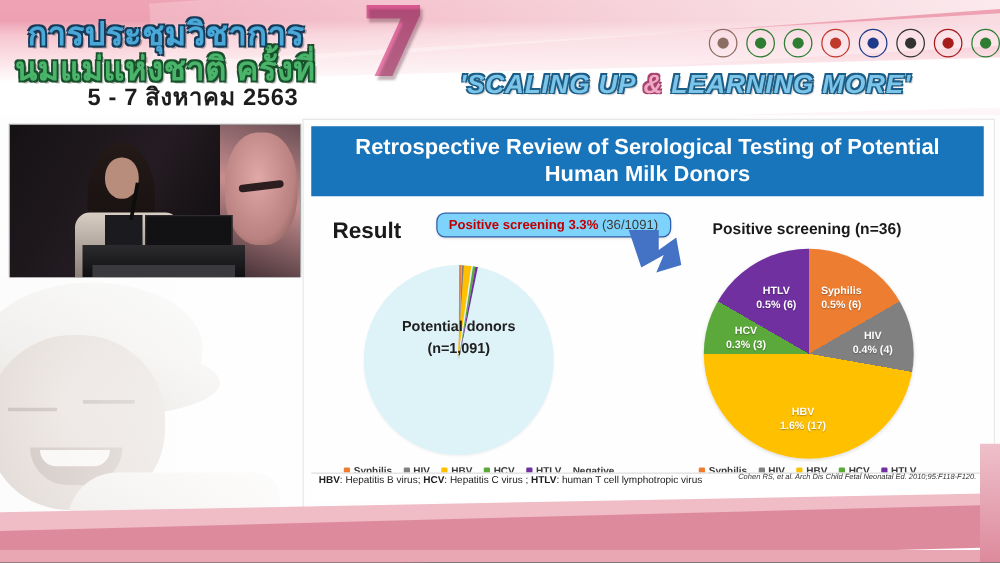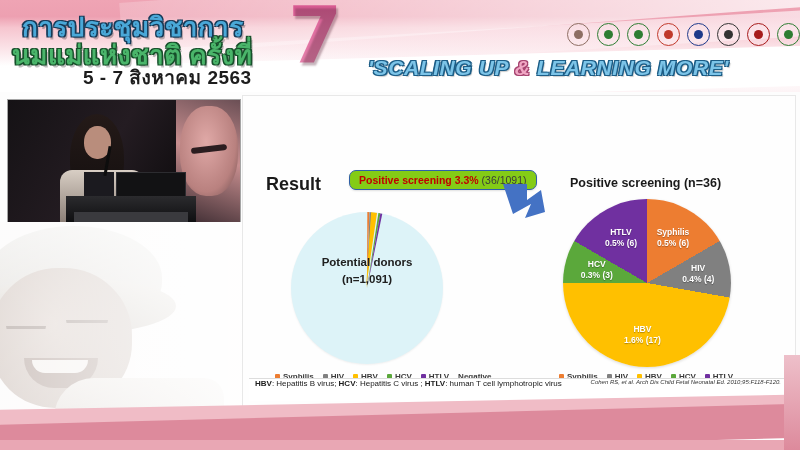--- a/index.html
+++ b/index.html
@@ -15,21 +15,21 @@
        background:linear-gradient(90deg,rgba(255,255,255,.2),rgba(255,255,255,.95));}
   #sw2{left:80px;top:26px;width:920px;height:26px;transform:rotate(-3.4deg);
        background:linear-gradient(90deg,rgba(255,255,255,.35),rgba(252,233,238,.9));}
   #sw3{left:-40px;top:56px;width:960px;height:40px;transform:rotate(-1.6deg);background:#ffffff;}
 
   .thai{position:absolute;font-weight:bold;letter-spacing:.5px;white-space:nowrap;}
   #thai1{left:22px;top:6px;font-size:26px;color:#4aa8d8;
          text-shadow:-1.4px -1.4px 0 #163a57,1.4px -1.4px 0 #163a57,-1.4px 1.4px 0 #163a57,1.4px 1.4px 0 #163a57,2.5px 2.5px 0 rgba(0,0,0,.25);}
   #thai2{left:12px;top:34px;font-size:26px;color:#4ab56a;
          text-shadow:-1.4px -1.4px 0 #17502b,1.4px -1.4px 0 #17502b,-1.4px 1.4px 0 #17502b,1.4px 1.4px 0 #17502b,2.5px 2.5px 0 rgba(0,0,0,.25);}
-  #thai3{left:70px;top:62px;font-size:19px;color:#1d1d1d;margin-left:13px;}
+  #thai3{left:70px;top:62px;font-size:19px;color:#1d1d1d;}
 
   #seven{position:absolute;left:288px;top:-4px;font-size:78px;font-weight:bold;line-height:1;
          font-family:"DejaVu Sans",sans-serif;
          background:linear-gradient(180deg,#d6528c 0%,#e06ea0 40%,#e888b0 100%);
          -webkit-background-clip:text;background-clip:text;color:transparent;
          text-shadow:2px 3px 2px rgba(90,40,60,.35);}
 
   #tagline{position:absolute;left:368px;top:56px;font-size:21px;font-weight:bold;font-style:italic;
            letter-spacing:.6px;white-space:nowrap;color:#7cc4e8;
            text-shadow:-1.3px -1.3px 0 #1d5e87,1.3px -1.3px 0 #1d5e87,-1.3px 1.3px 0 #1d5e87,1.3px 1.3px 0 #1d5e87,2px 2px 1px rgba(0,0,0,.2);}
@@ -82,21 +82,21 @@
   
   #slide{position:absolute;left:242px;top:95px;width:552px;height:313px;background:#fefefe;
          border:1px solid #e8e8e8;overflow:hidden;}
   #slidetitle{position:absolute;left:6px;top:5px;width:538px;height:56px;background:#1874bb;
               display:flex;align-items:center;justify-content:center;text-align:center;
               color:#fff;font-size:17.5px;font-weight:bold;line-height:1.25;padding:0 10px;box-sizing:border-box;}
 
   #resultlbl{position:absolute;left:23px;top:78px;font-size:18px;font-weight:bold;color:#1a1a1a;
              text-underline-offset:3px;}
 
-  #callout{position:absolute;left:106px;top:74px;padding:3px 9px;background:#84cc16;border:1.6px solid #2f5fa8;
+  #callout{position:absolute;left:106px;top:74px;padding:3px 9px;background:#7dd3fc;border:1.6px solid #2f5fa8;
            border-radius:7px;white-space:nowrap;font-size:10.5px;box-shadow:0 1px 2px rgba(0,0,0,.12);}
   #callout b{color:#c00000;font-weight:bold;}
   #callout span{color:#3a3a3a;}
 
   #arrow{position:absolute;left:258px;top:84px;width:48px;height:42px;}
 
   
   #pieL{position:absolute;left:48px;top:116px;width:152px;height:152px;border-radius:50%;
         background:#ddf3f8;box-shadow:0 1px 2px rgba(0,0,0,.06);overflow:hidden;}
   .sliver{position:absolute;left:50%;top:0;width:0;height:0;border-left:3px solid transparent;
@@ -207,20 +207,21 @@
     <div class="beye" id="be2"></div>
     <div id="bmouth">
         <div id="bteeth"></div>
       </div>
     <div id="bbody"></div>
     <div id="bfade"></div>
   </div>
 
   <div id="slide">
 
+    <div id="slidetitle">Retrospective Review of Serological Testing of Potential Human Milk Donors</div>
 
     <div id="resultlbl">Result</div>
 
     <div id="callout">
       <b>Positive screening 3.3%</b>
       <span>(36/1091)</span>
     </div>
 
     <svg id="arrow" viewBox="0 0 48 42">
       <path d="M2 4 L26 4 L26 20 L40 10 L44 32 L24 38 L30 24 L12 34 Z" fill="#4472C4"></path>

